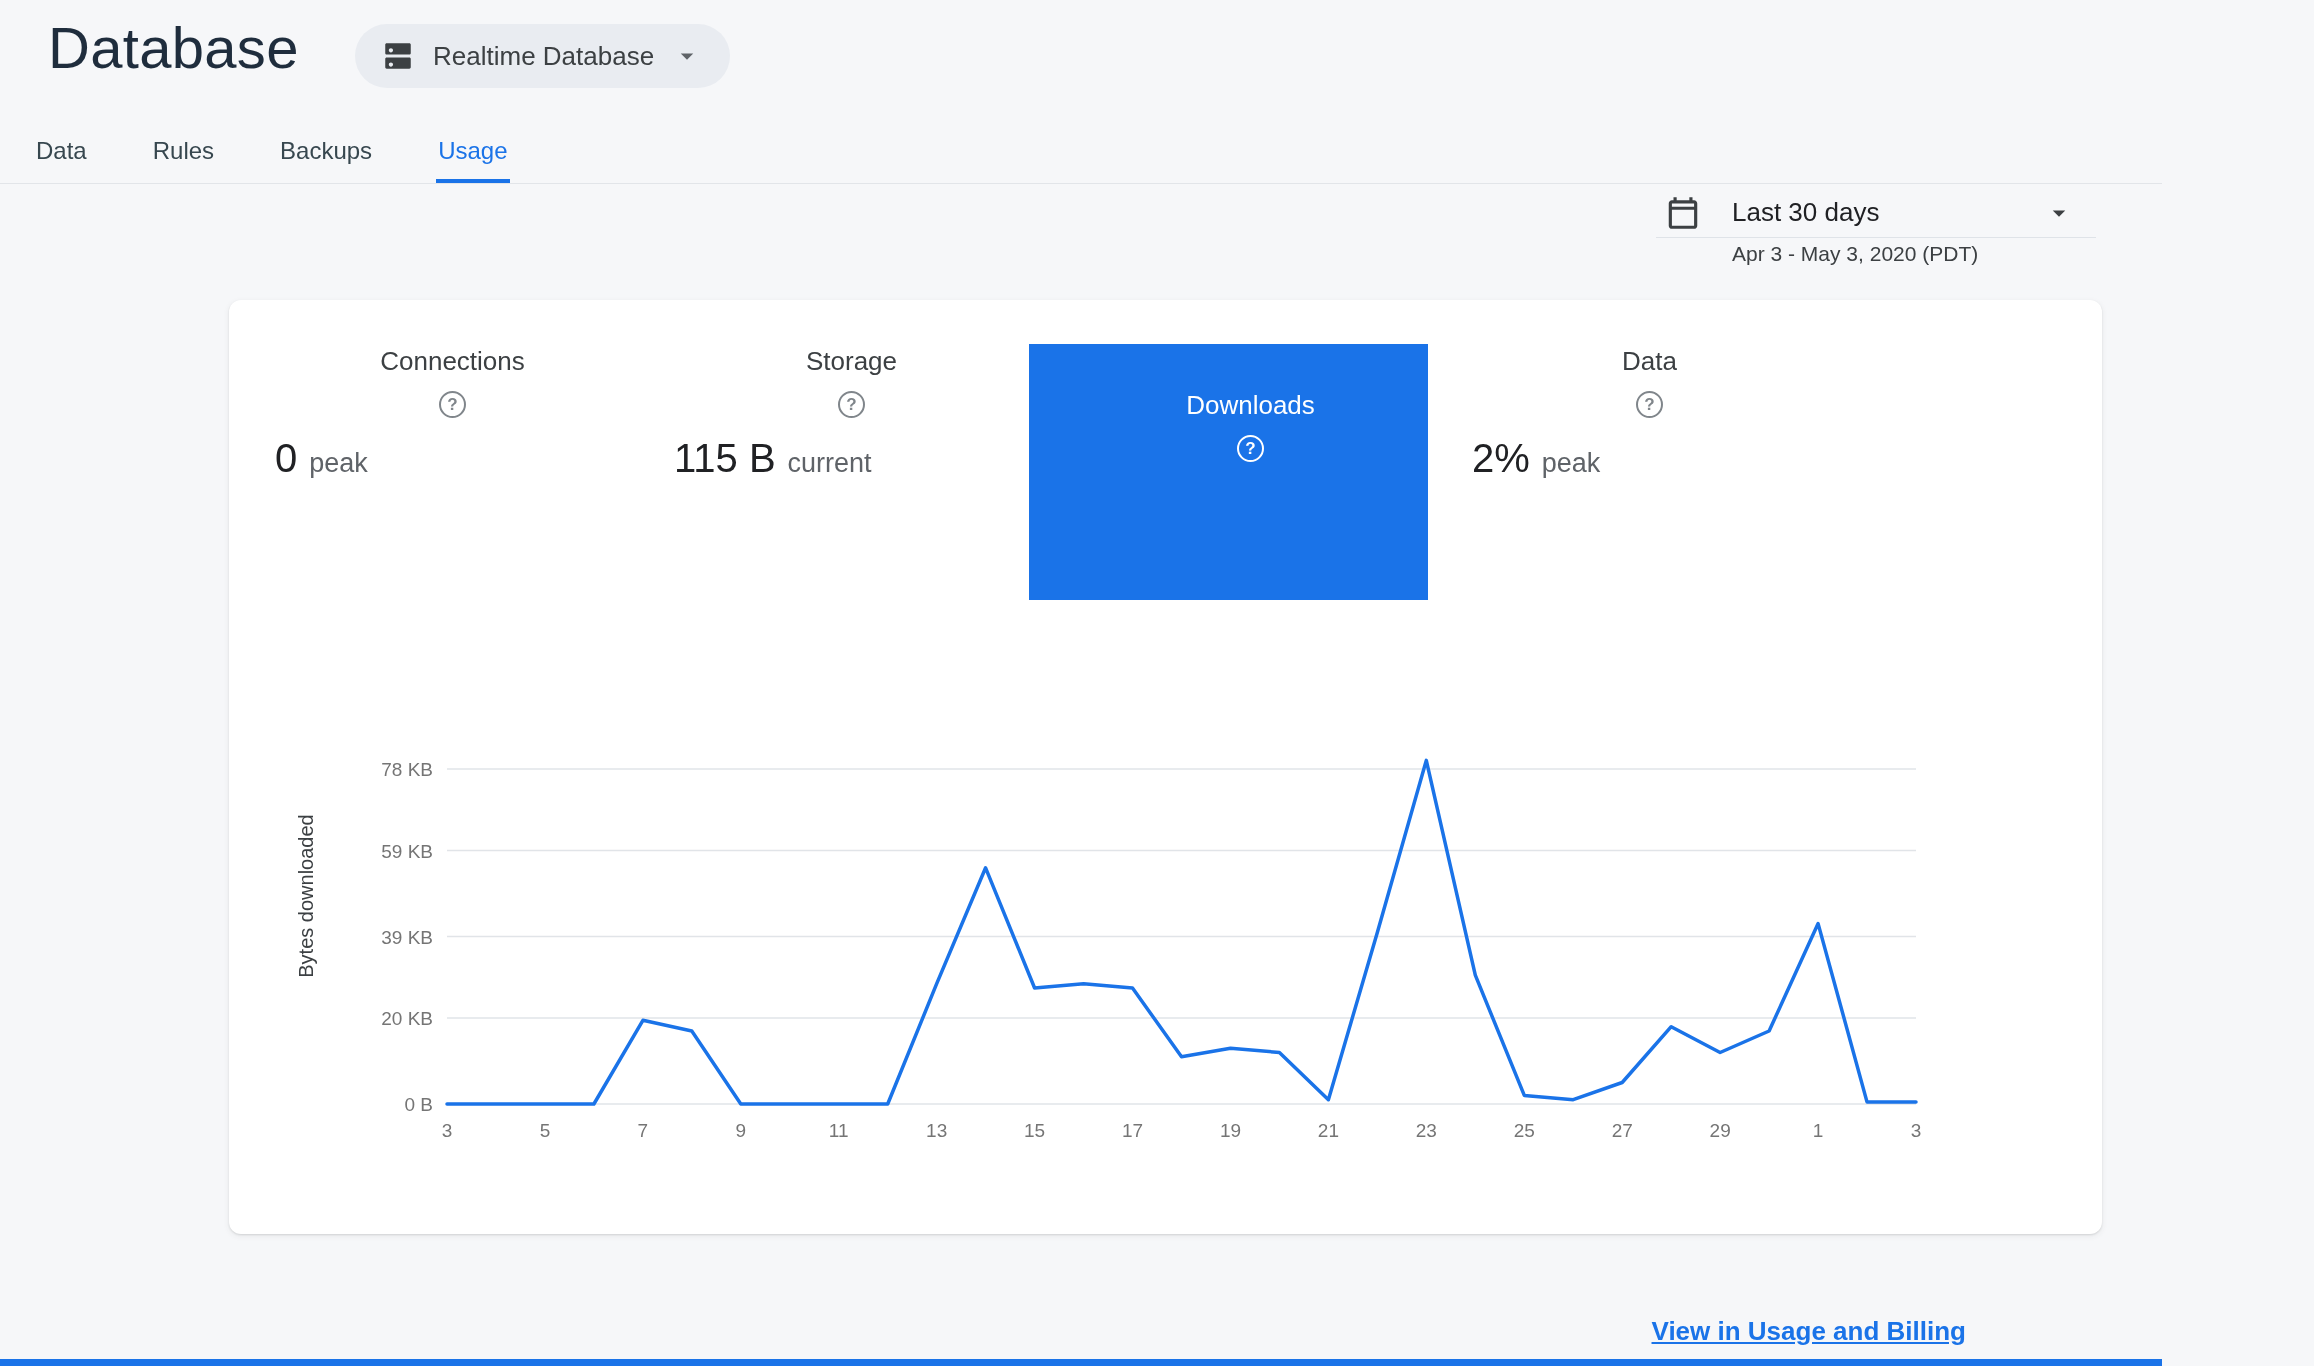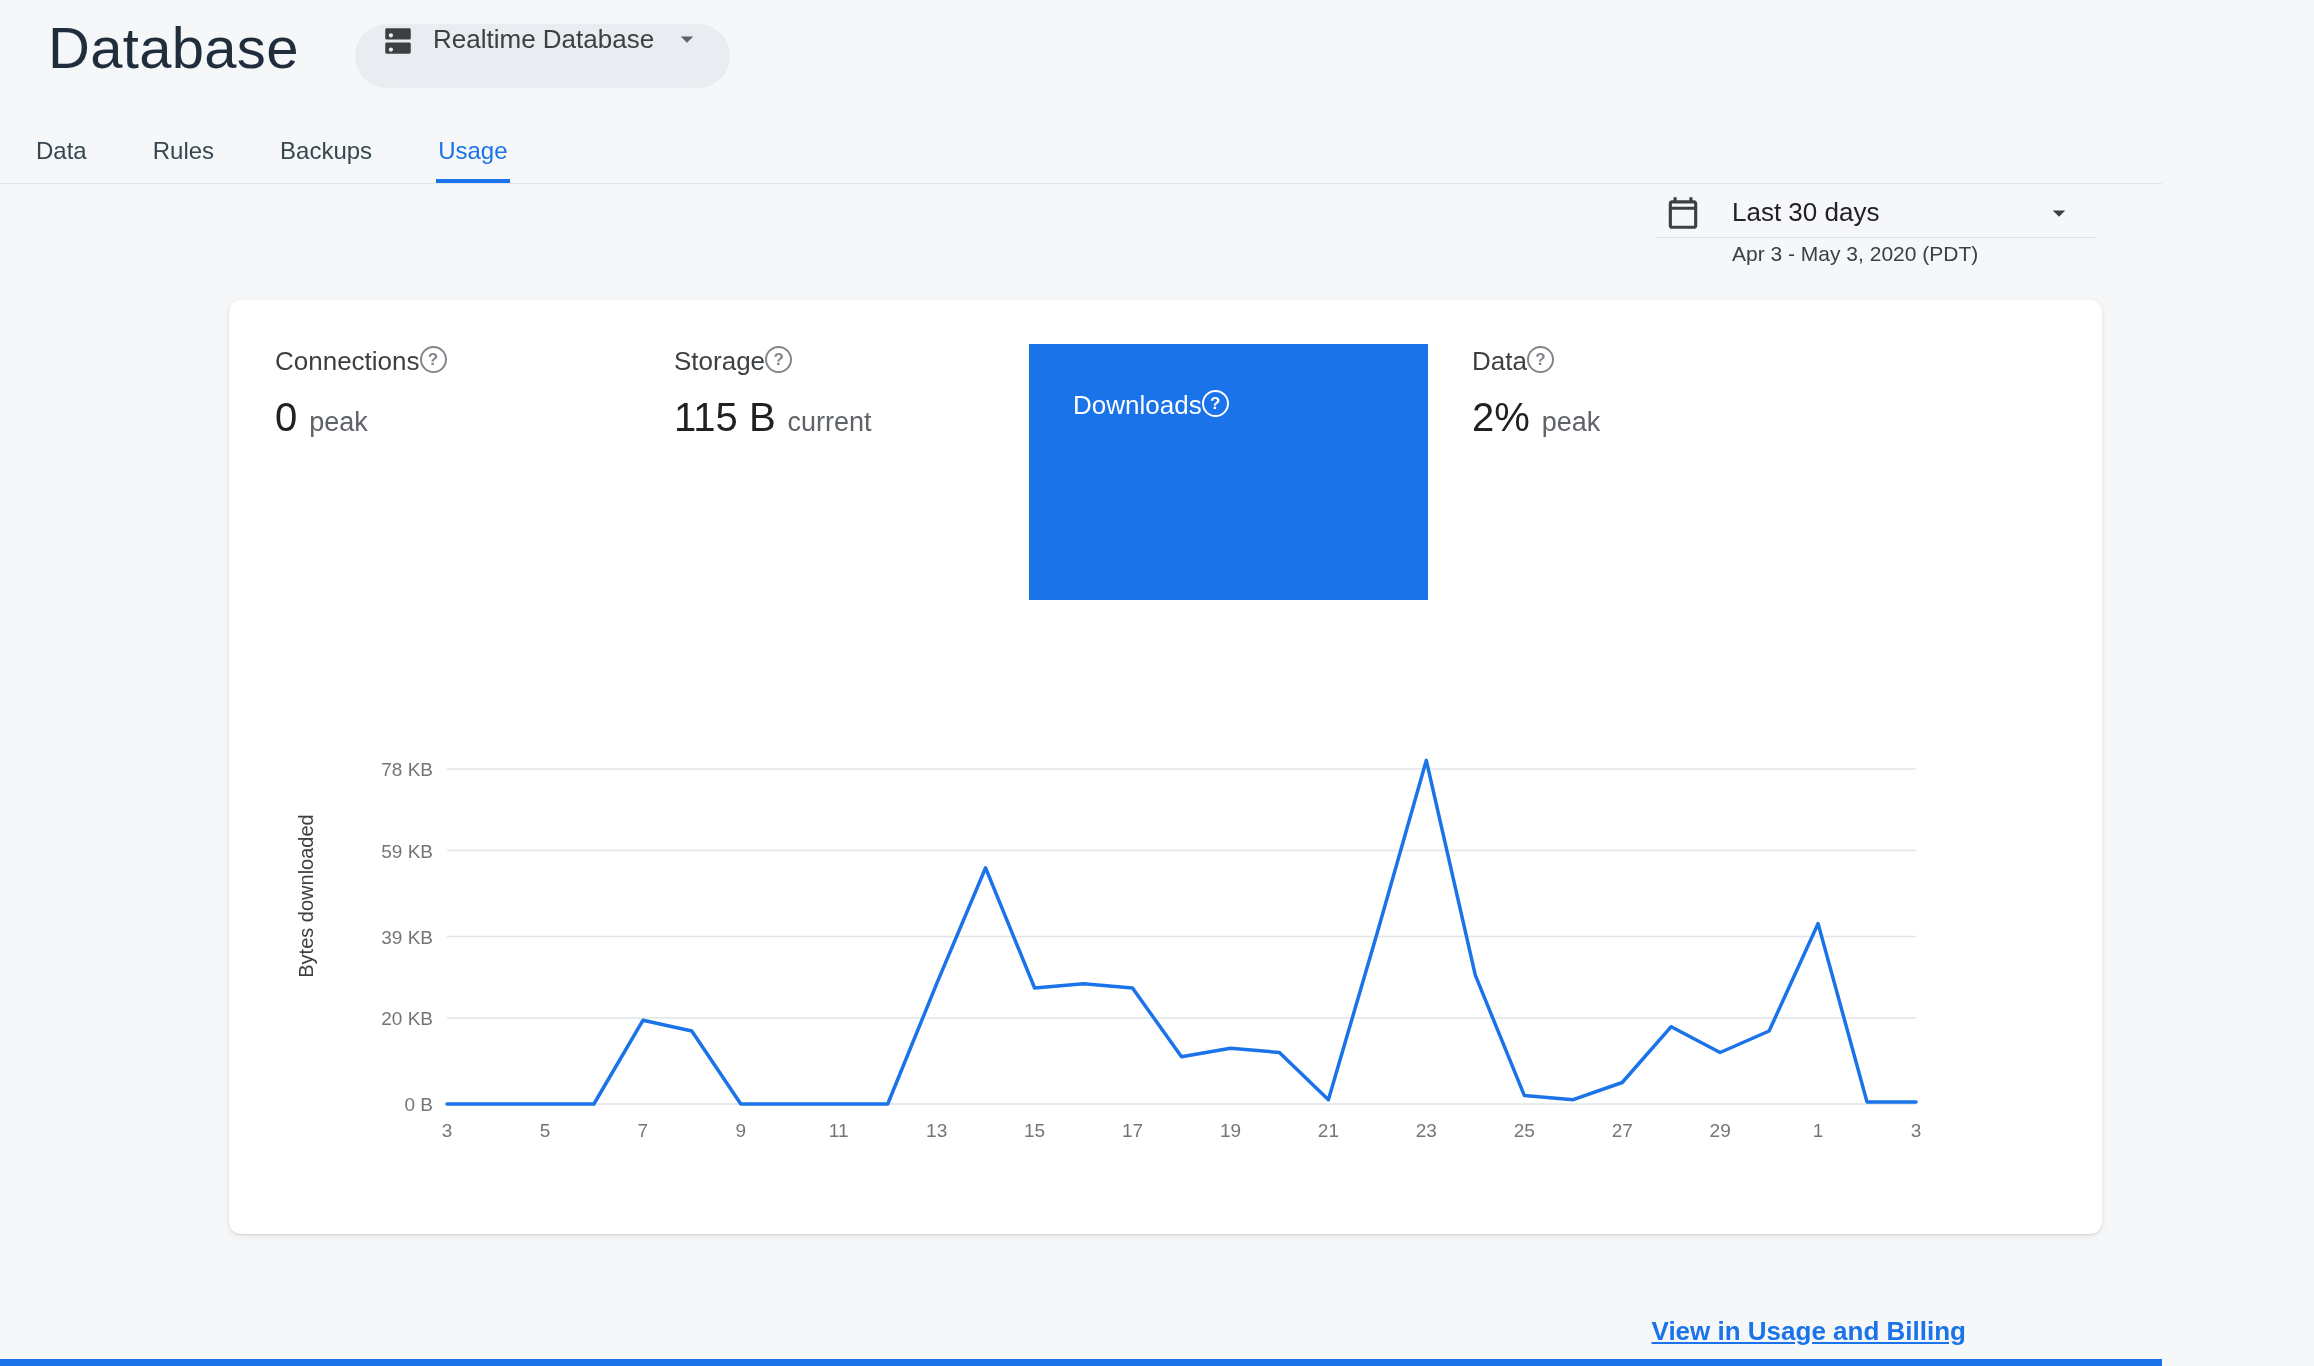--- a/index.html
+++ b/index.html
@@ -12,21 +12,21 @@
   .page { position: relative; width: 2162px; height: 1366px; background: #f6f7f9; overflow: hidden; }
 
   
   .title {
     position: absolute; left: 48px; top: 14px;
     font-size: 58px; font-weight: 500; color: #1f2d3d; letter-spacing: .3px;
   }
   .db-chip {
     position: absolute; left: 355px; top: 24px; height: 64px;
     padding: 0 28px 0 26px; border: none; border-radius: 32px;
-    background: #e9ecf1; display: flex; align-items: flex-start; gap: 18px;
+    background: #e9ecf1; display: flex; align-items: center; gap: 18px;
     font-family: inherit; font-size: 26px; font-weight: 500; color: #3c4043; cursor: pointer;
   }
   .db-chip svg.db-ic { width: 34px; height: 34px; }
   .caret-svg { width: 30px; height: 30px; }
   .help-btn {
     position: absolute; left: 2212px; top: 32px; width: 44px; height: 44px;
     border-radius: 50%; background: #1f2d3d; color: #fff;
     font-size: 27px; font-weight: 700;
     display: flex; align-items: center; justify-content: center; cursor: pointer;
   }
@@ -62,21 +62,21 @@
     box-shadow: 0 1px 2px rgba(60,64,67,.14), 0 2px 6px rgba(60,64,67,.08);
   }
 
   
   .tile {
     position: absolute; top: 0; width: 399px; height: 256px;
     padding: 46px 0 0 44px; cursor: pointer;
   }
   .tile-0 { left: 2px; } .tile-1 { left: 401px; } .tile-2 { left: 800px; } .tile-3 { left: 1199px; }
   .tile.selected { background: #1a73e8; margin-top: 44px; }
-  .tile-label { display: flex; font-size: 26px; color: #3c4043; }
+  .tile-label { display: flex; align-items: center; gap: 14px; font-size: 26px; color: #3c4043; flex-direction: column; }
   .tile.selected .tile-label { color: #ffffff; }
   .help-circle {
     width: 27px; height: 27px; border: 2px solid #80868b; border-radius: 50%;
     display: flex; align-items: center; justify-content: center;
     font-size: 17px; font-weight: 700; color: #80868b; flex: 0 0 auto;
   }
   .tile.selected .help-circle { border-color: #ffffff; color: #ffffff; }
   .tile-value-row { margin-top: 18px; display: flex; align-items: baseline; gap: 12px; }
   .tile-value { font-size: 40px; color: #202124; }
   .tile-unit { font-size: 27px; color: #5f6368; }

